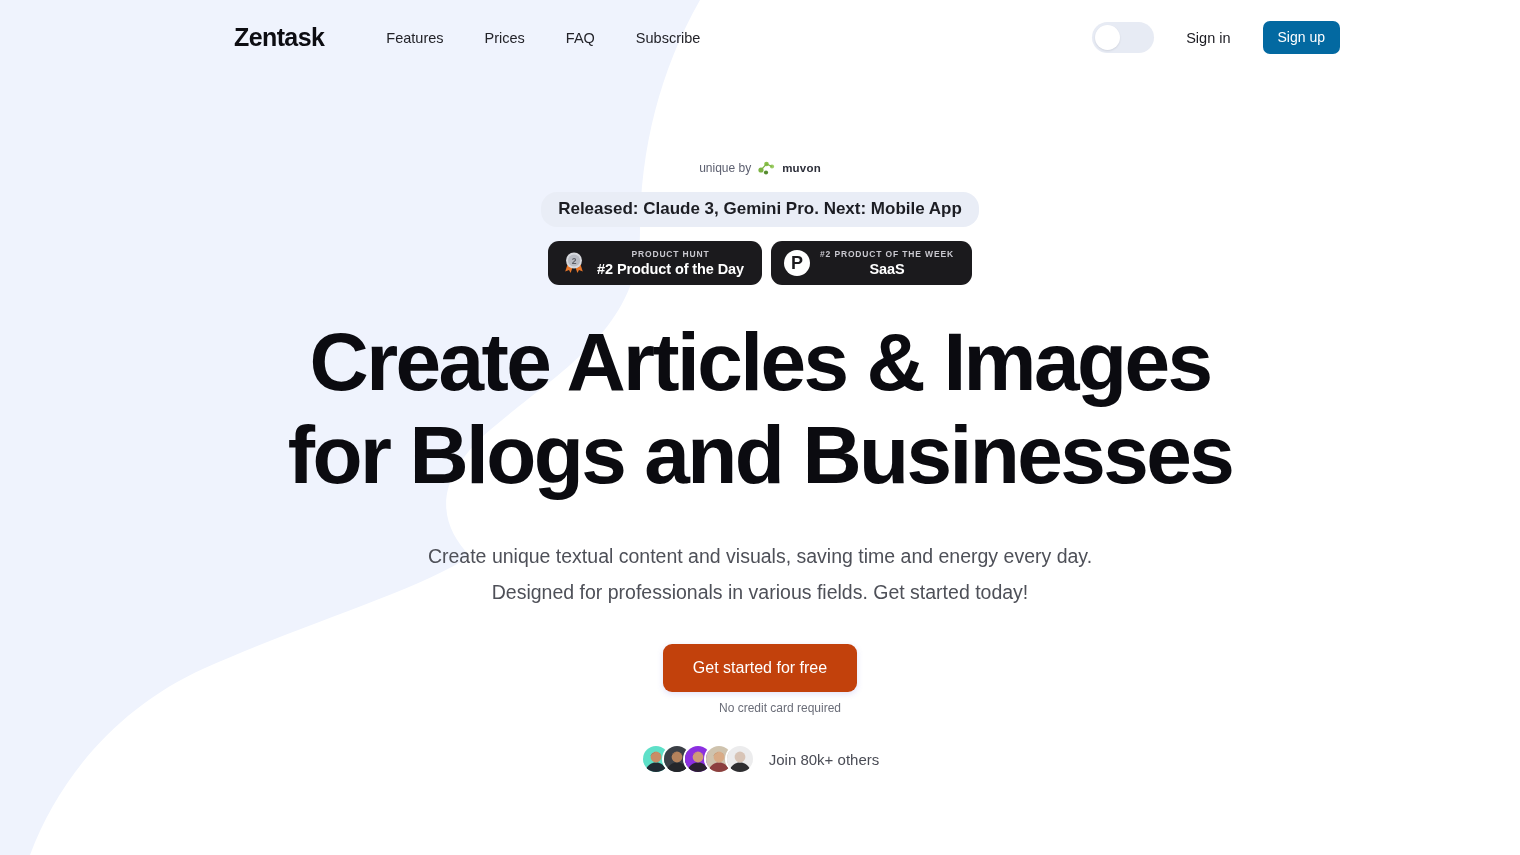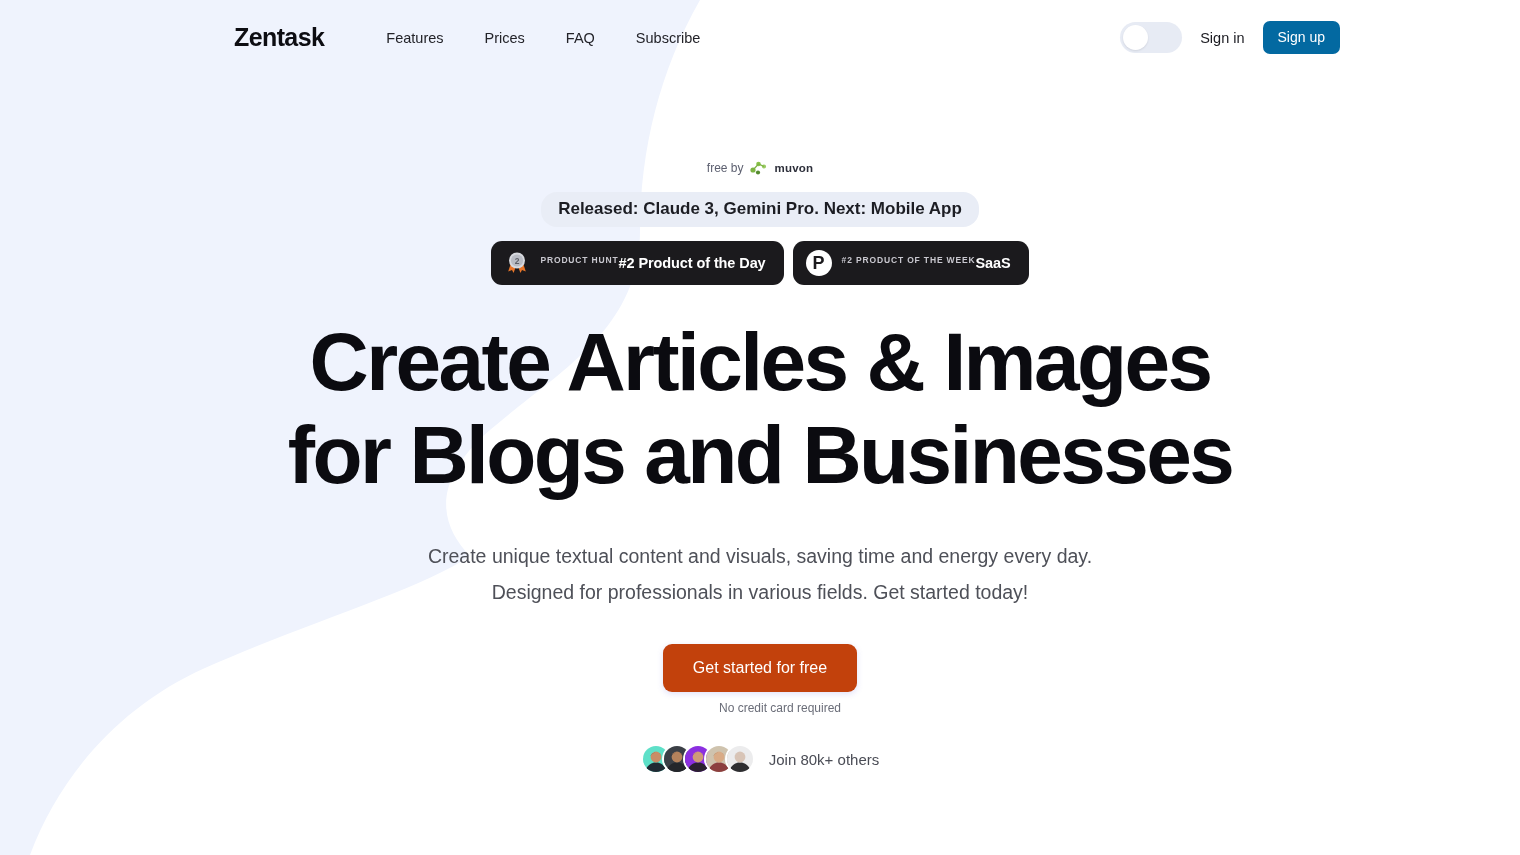--- a/index.html
+++ b/index.html
@@ -56,21 +56,21 @@
     font-size: 14.5px;
     color: #232329;
     text-decoration: none;
     white-space: nowrap;
   }
 
   #header-right {
     margin-left: auto;
     display: flex;
     align-items: center;
-    gap: 18px;
+    gap: 32px;
   }
 
   #theme-toggle {
     width: 62px;
     height: 31px;
     border-radius: 16px;
     background: #e7ebf4;
     border: none;
     position: relative;
     cursor: pointer;
@@ -154,21 +154,21 @@
     height: 44px;
     display: flex;
     align-items: center;
     gap: 10px;
     padding: 0 18px 0 13px;
     cursor: pointer;
     text-decoration: none;
   }
   .ph-badge + .ph-badge { margin-left: 9px; }
 
-  .ph-texts { display: flex; flex-direction: row; line-height: 1; }
+  .ph-texts { display: flex; flex-direction: column; line-height: 1; }
   .ph-kicker {
     font-size: 8.5px;
     font-weight: bold;
     letter-spacing: 0.85px;
     color: #c9c8cf;
     text-transform: uppercase;
     margin-bottom: 4px;
   }
   .ph-title {
     font-size: 14.5px;
@@ -283,21 +283,21 @@
     </button>
     <a id="signin-link" href="#">Sign in</a>
     <button id="signup-button">Sign up</button>
   </div>
 </header>
 
 <main id="hero">
 
   
   <div id="built-by">
-    <span>free by</span>
+    <span>unique by</span>
     <svg width="17" height="15" viewBox="0 0 17 15">
       <circle cx="3" cy="9" r="2.6" fill="#7cb342"></circle>
       <circle cx="8.5" cy="3" r="2.3" fill="#8bc34a"></circle>
       <circle cx="8" cy="11.5" r="2.1" fill="#558b2f"></circle>
       <circle cx="14" cy="5.5" r="2.1" fill="#9ccc65"></circle>
       <path d="M3 9 L8.5 3 L14 5.5" stroke="#7cb342" stroke-width="1.2" fill="none"></path>
     </svg>
     <span id="muvon-name">muvon</span>
   </div>
 

